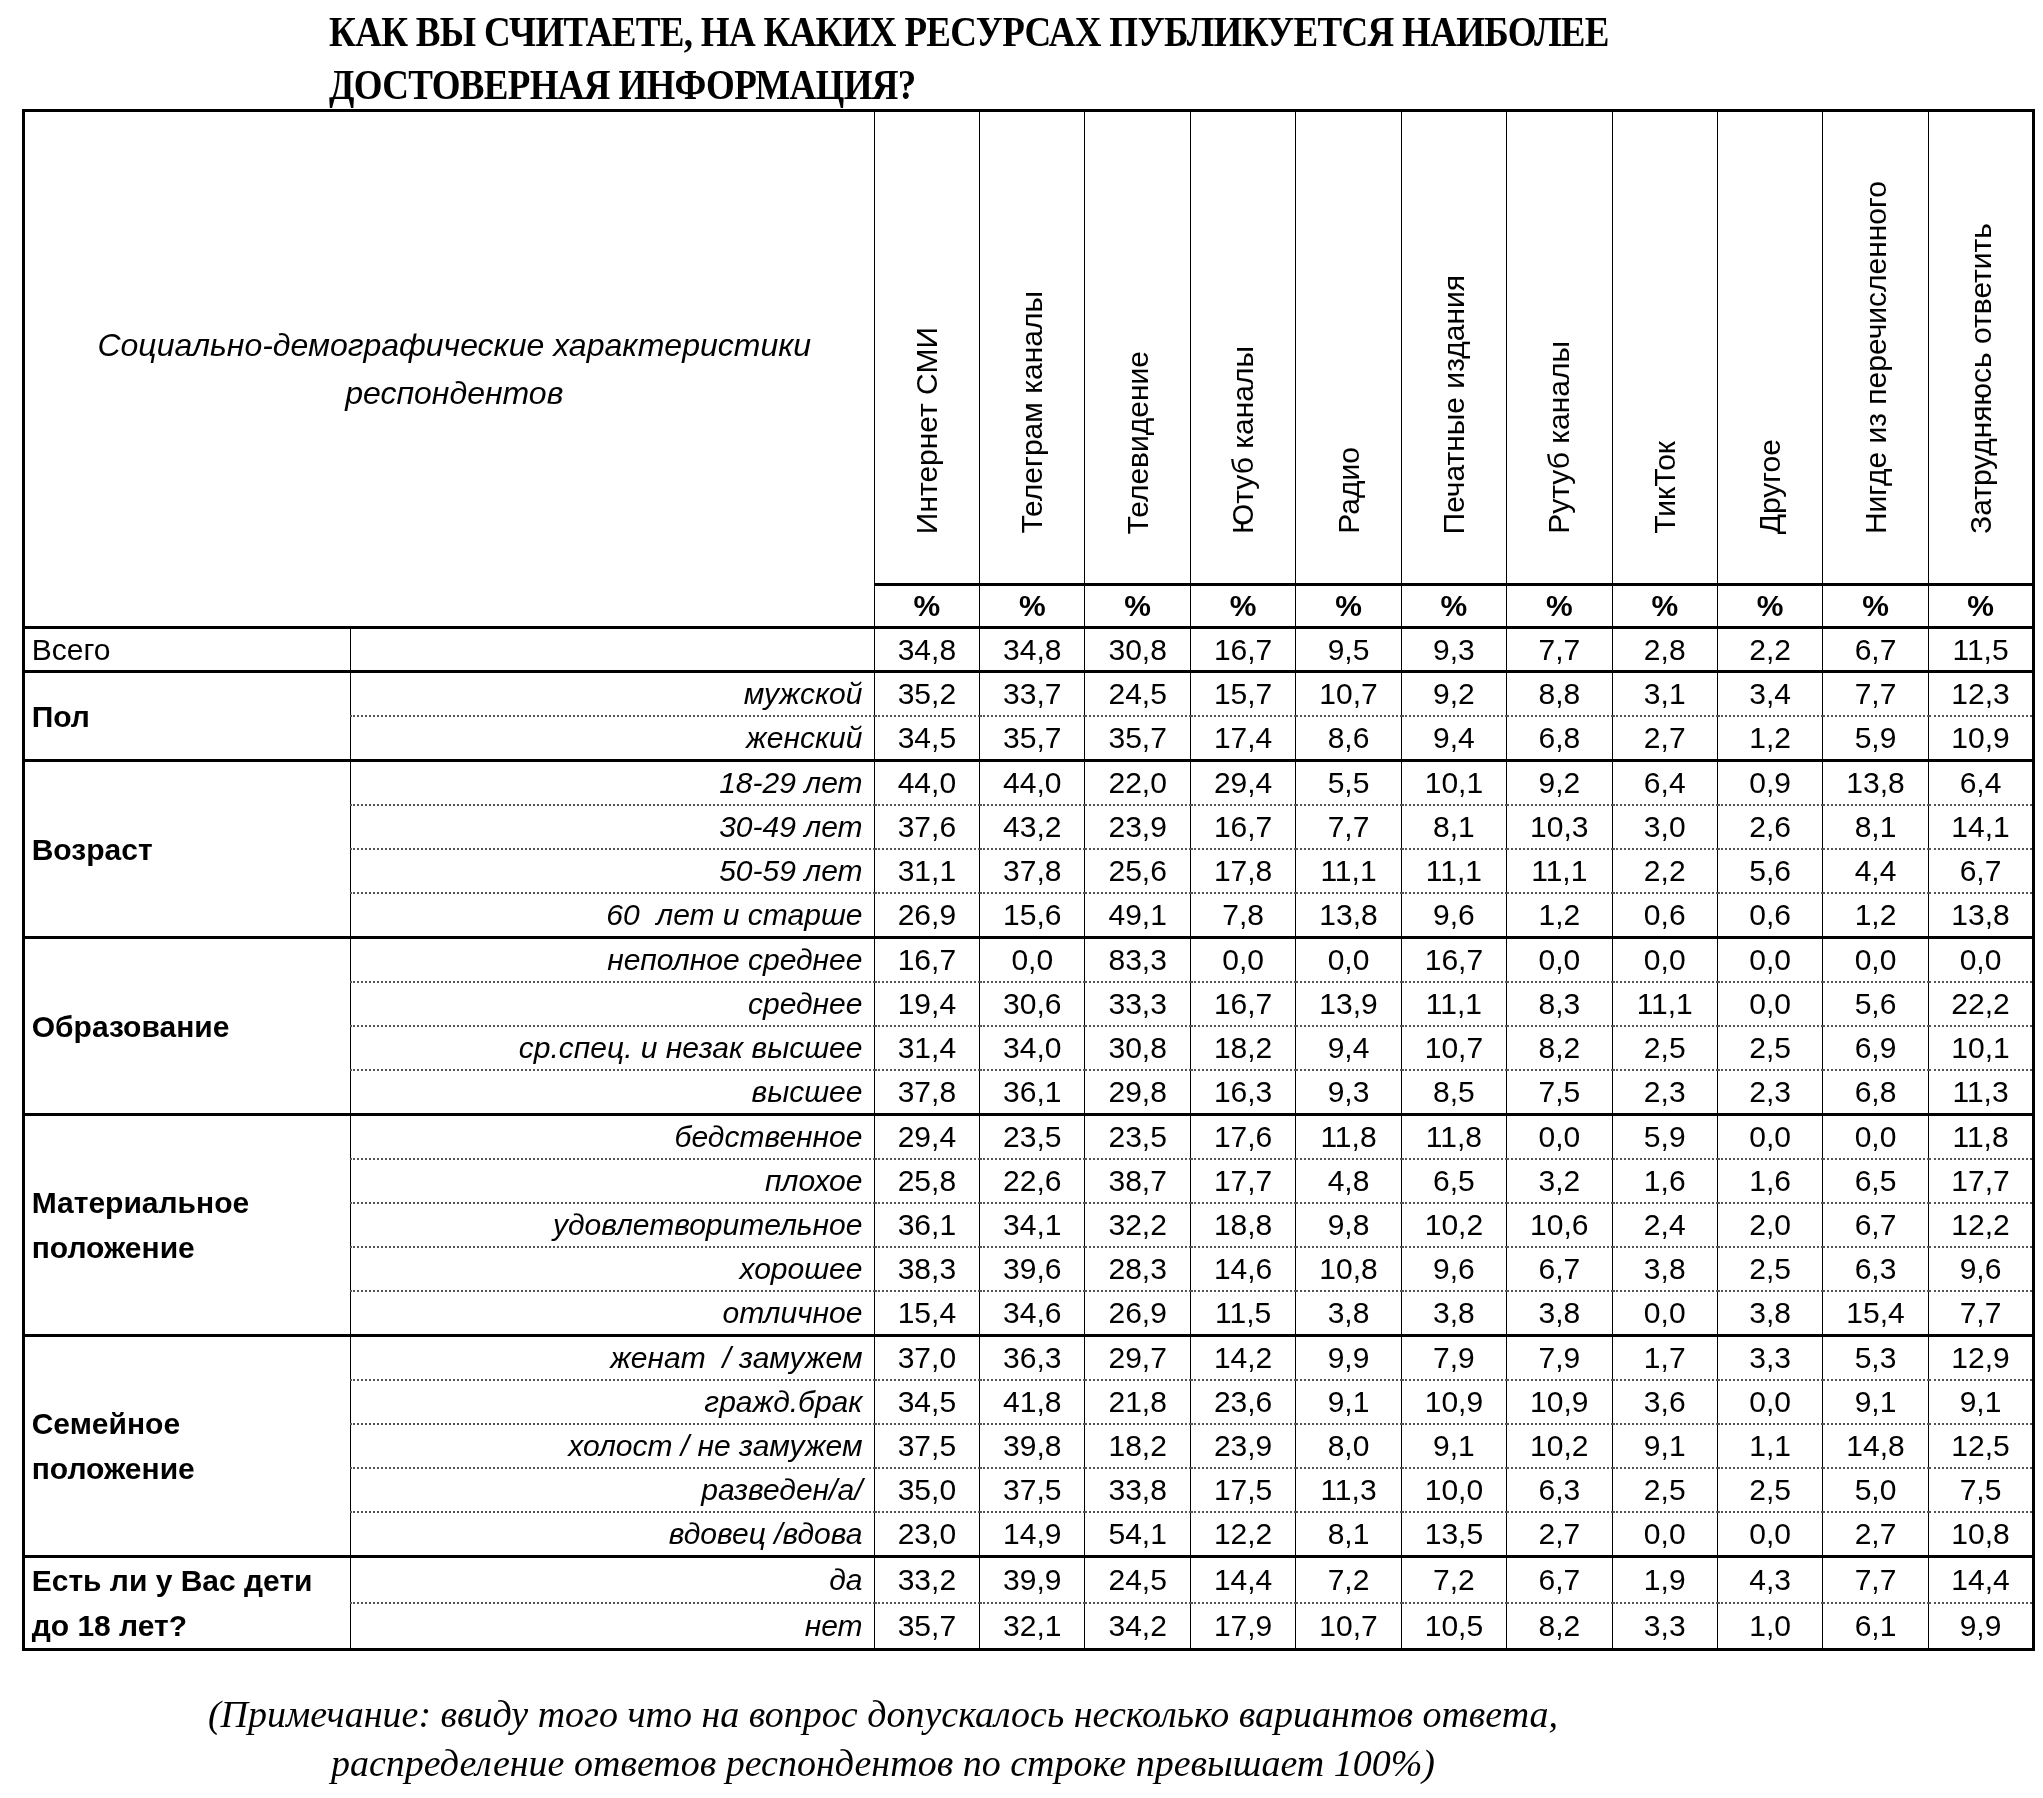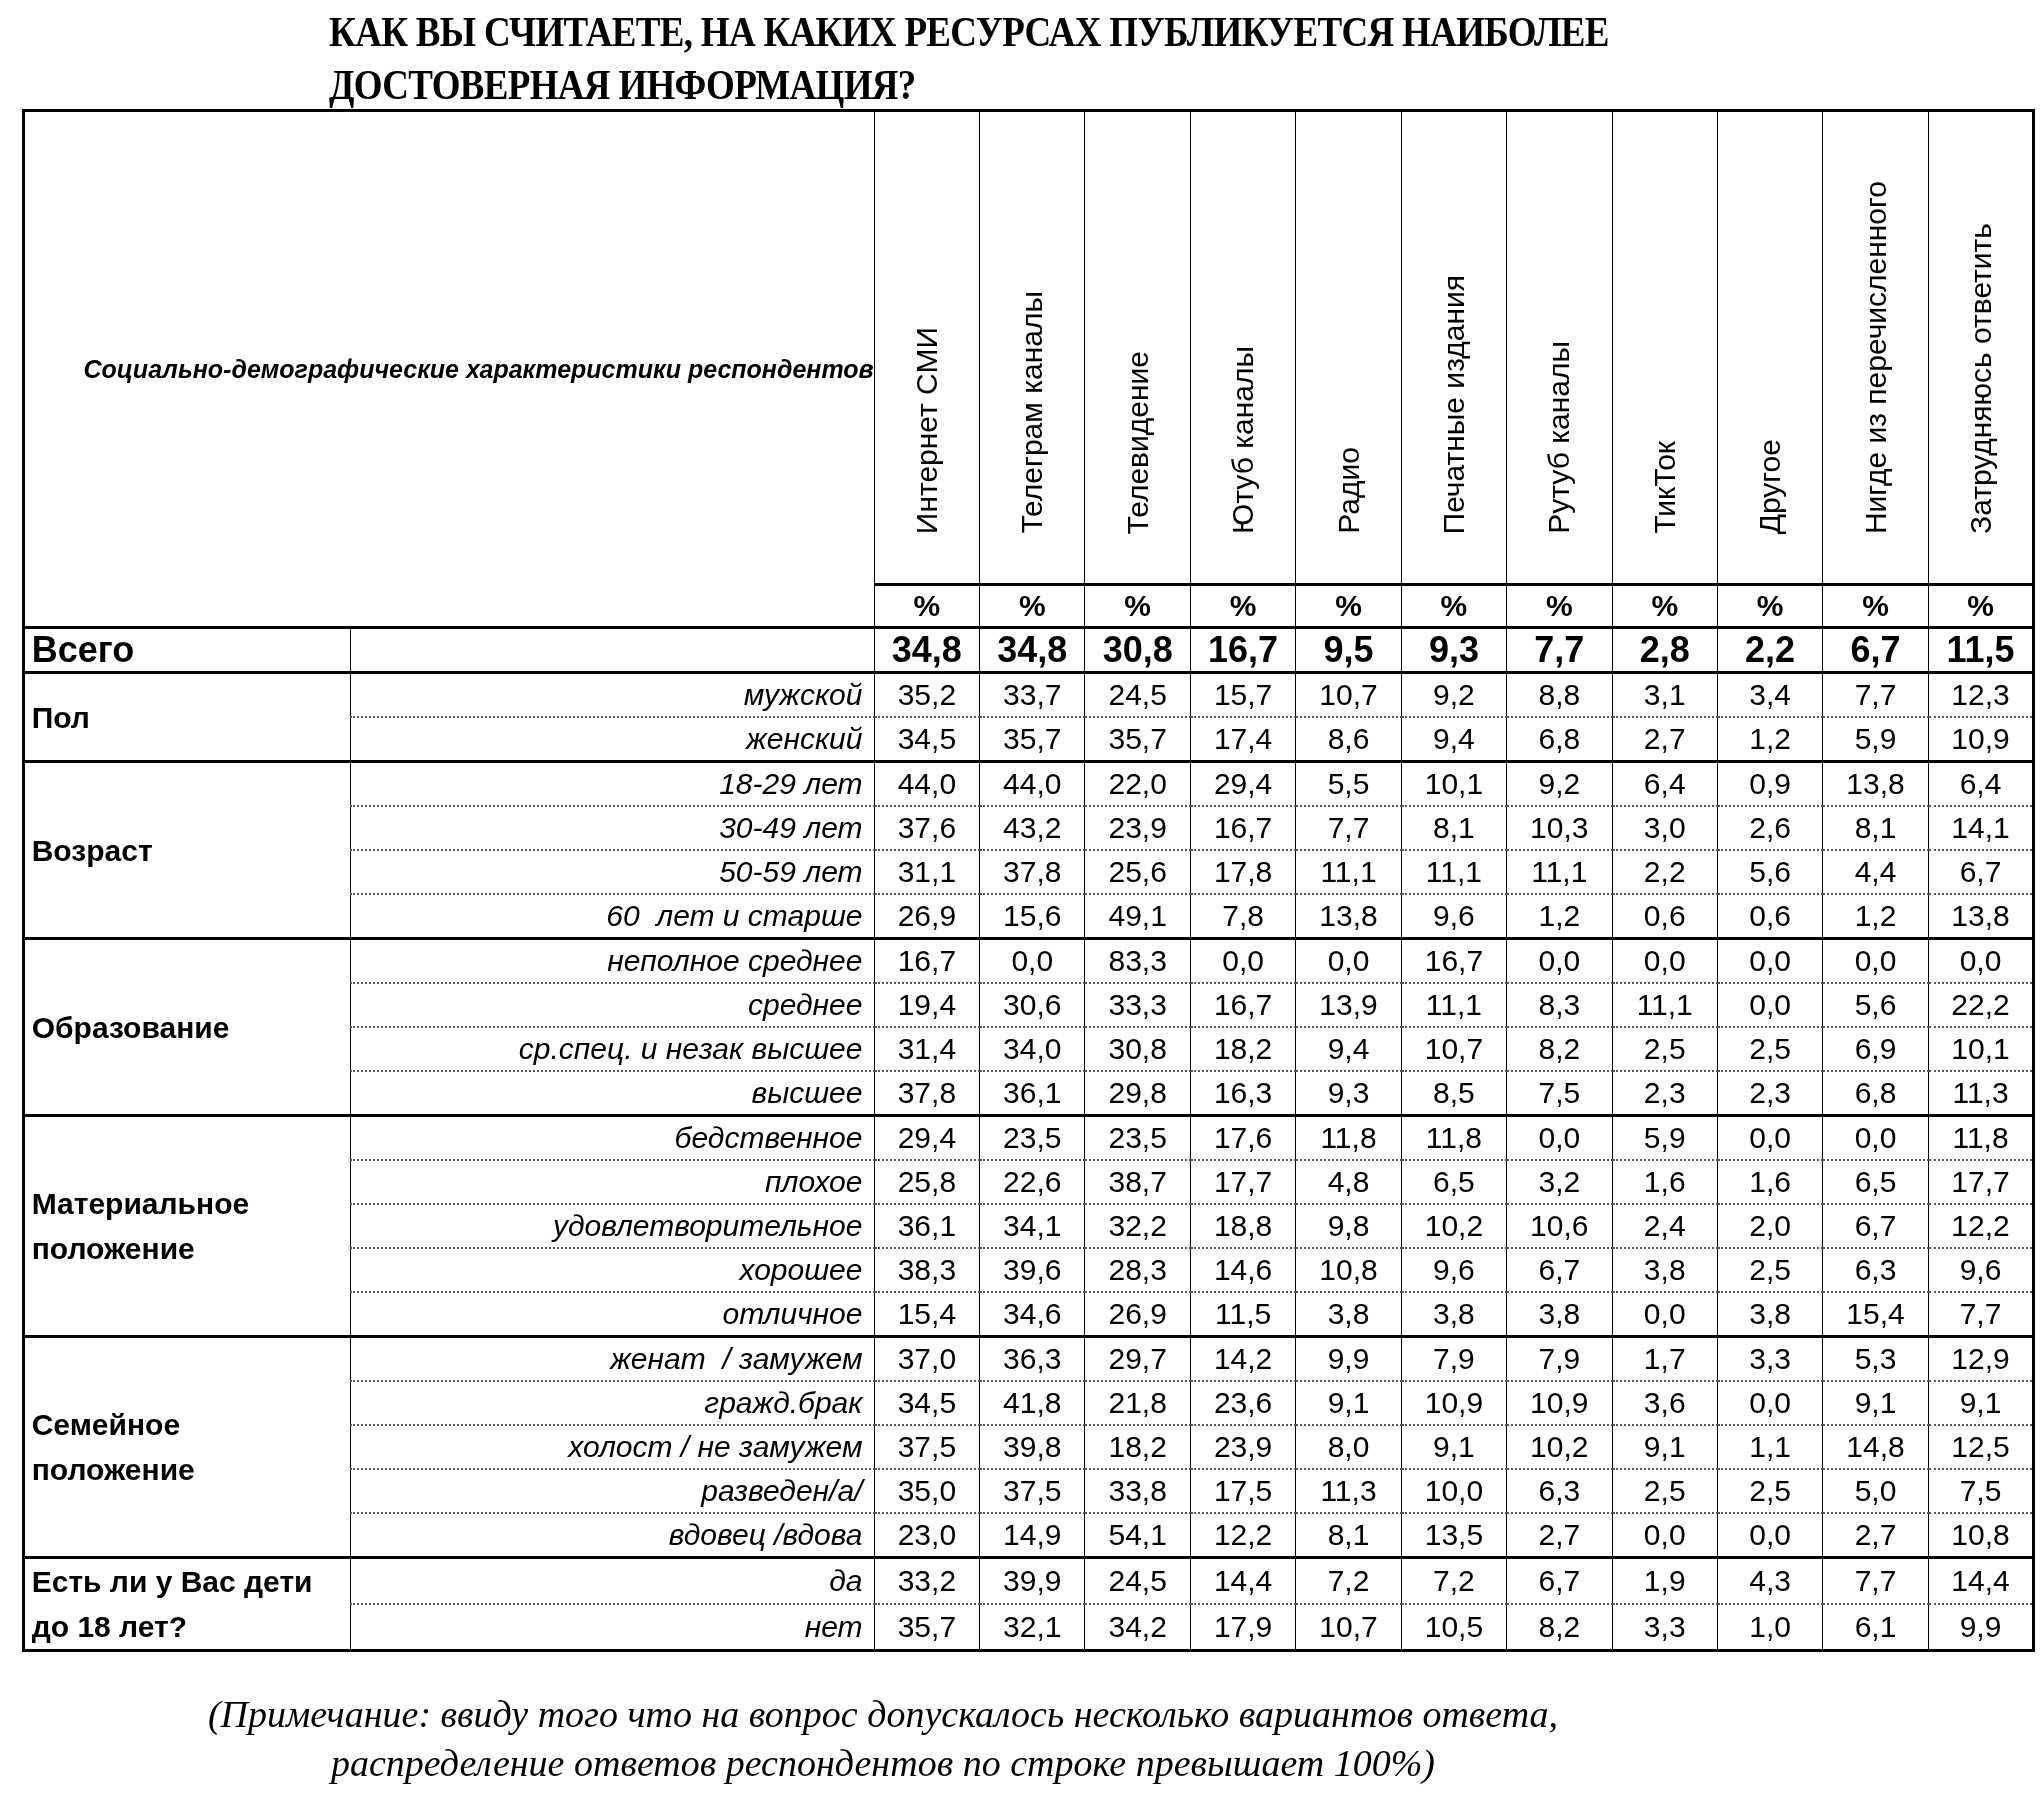--- a/index.html
+++ b/index.html
@@ -15,38 +15,38 @@
   table.main {
     position: absolute; left: 22.3px; top: 109px; width: 2013px;
     border-collapse: collapse; table-layout: fixed;
     border: 3.2px solid #000;
   }
   table.main td, table.main th {
     border: 1.6px solid #000; padding: 0; margin: 0;
     font-family: "Liberation Sans", sans-serif;
   }
   .hdr-label {
-    vertical-align: middle; text-align: right; padding-left: 9.6px !important;
-    font-style: italic; font-weight: bold; font-size: 25px; line-height: 48px;
+    vertical-align: middle; text-align: center; padding-left: 9.6px !important;
+    font-style: italic; font-weight: normal; font-size: 32px; line-height: 48px;
   }
   .col-head { height: 471px; position: relative; vertical-align: bottom; }
   .rotwrap {
     position: absolute; left: 0; right: 0; bottom: 0; top: 0;
     display: flex; align-items: flex-end; justify-content: center;
   }
   .rottext {
     writing-mode: vertical-rl; transform: rotate(180deg);
     font-size: 30px; white-space: nowrap; margin-bottom: 49px;
   }
   .pct {
     height: 40px; text-align: center; font-weight: bold; font-size: 30px;
     border-top: 3.2px solid #000 !important;
   }
   tr.row td { height: 42px; font-size: 30px; }
-  tr.total td { font-weight: bold; height: 41px; font-size: 36px; border-top: 3.2px solid #000 !important; border-bottom: 3.2px solid #000 !important; margin-top: 30px; }
+  tr.total td { font-weight: normal; height: 41px; font-size: 30px; border-top: 3.2px solid #000 !important; border-bottom: 3.2px solid #000 !important; margin-top: 30px; }
   td.group {
     font-weight: bold; font-size: 30px; line-height: 45px; vertical-align: middle;
     padding-left: 6.4px !important; border-bottom: 3.2px solid #000 !important;
   }
   td.sub {
     text-align: right; font-style: italic; padding-right: 11.2px !important;
     white-space: nowrap; font-size: 30px;
   }
   td.val { text-align: center; }
   tr.dotted td.sub, tr.dotted td.val { border-bottom: 2.4px dotted #555 !important; }

